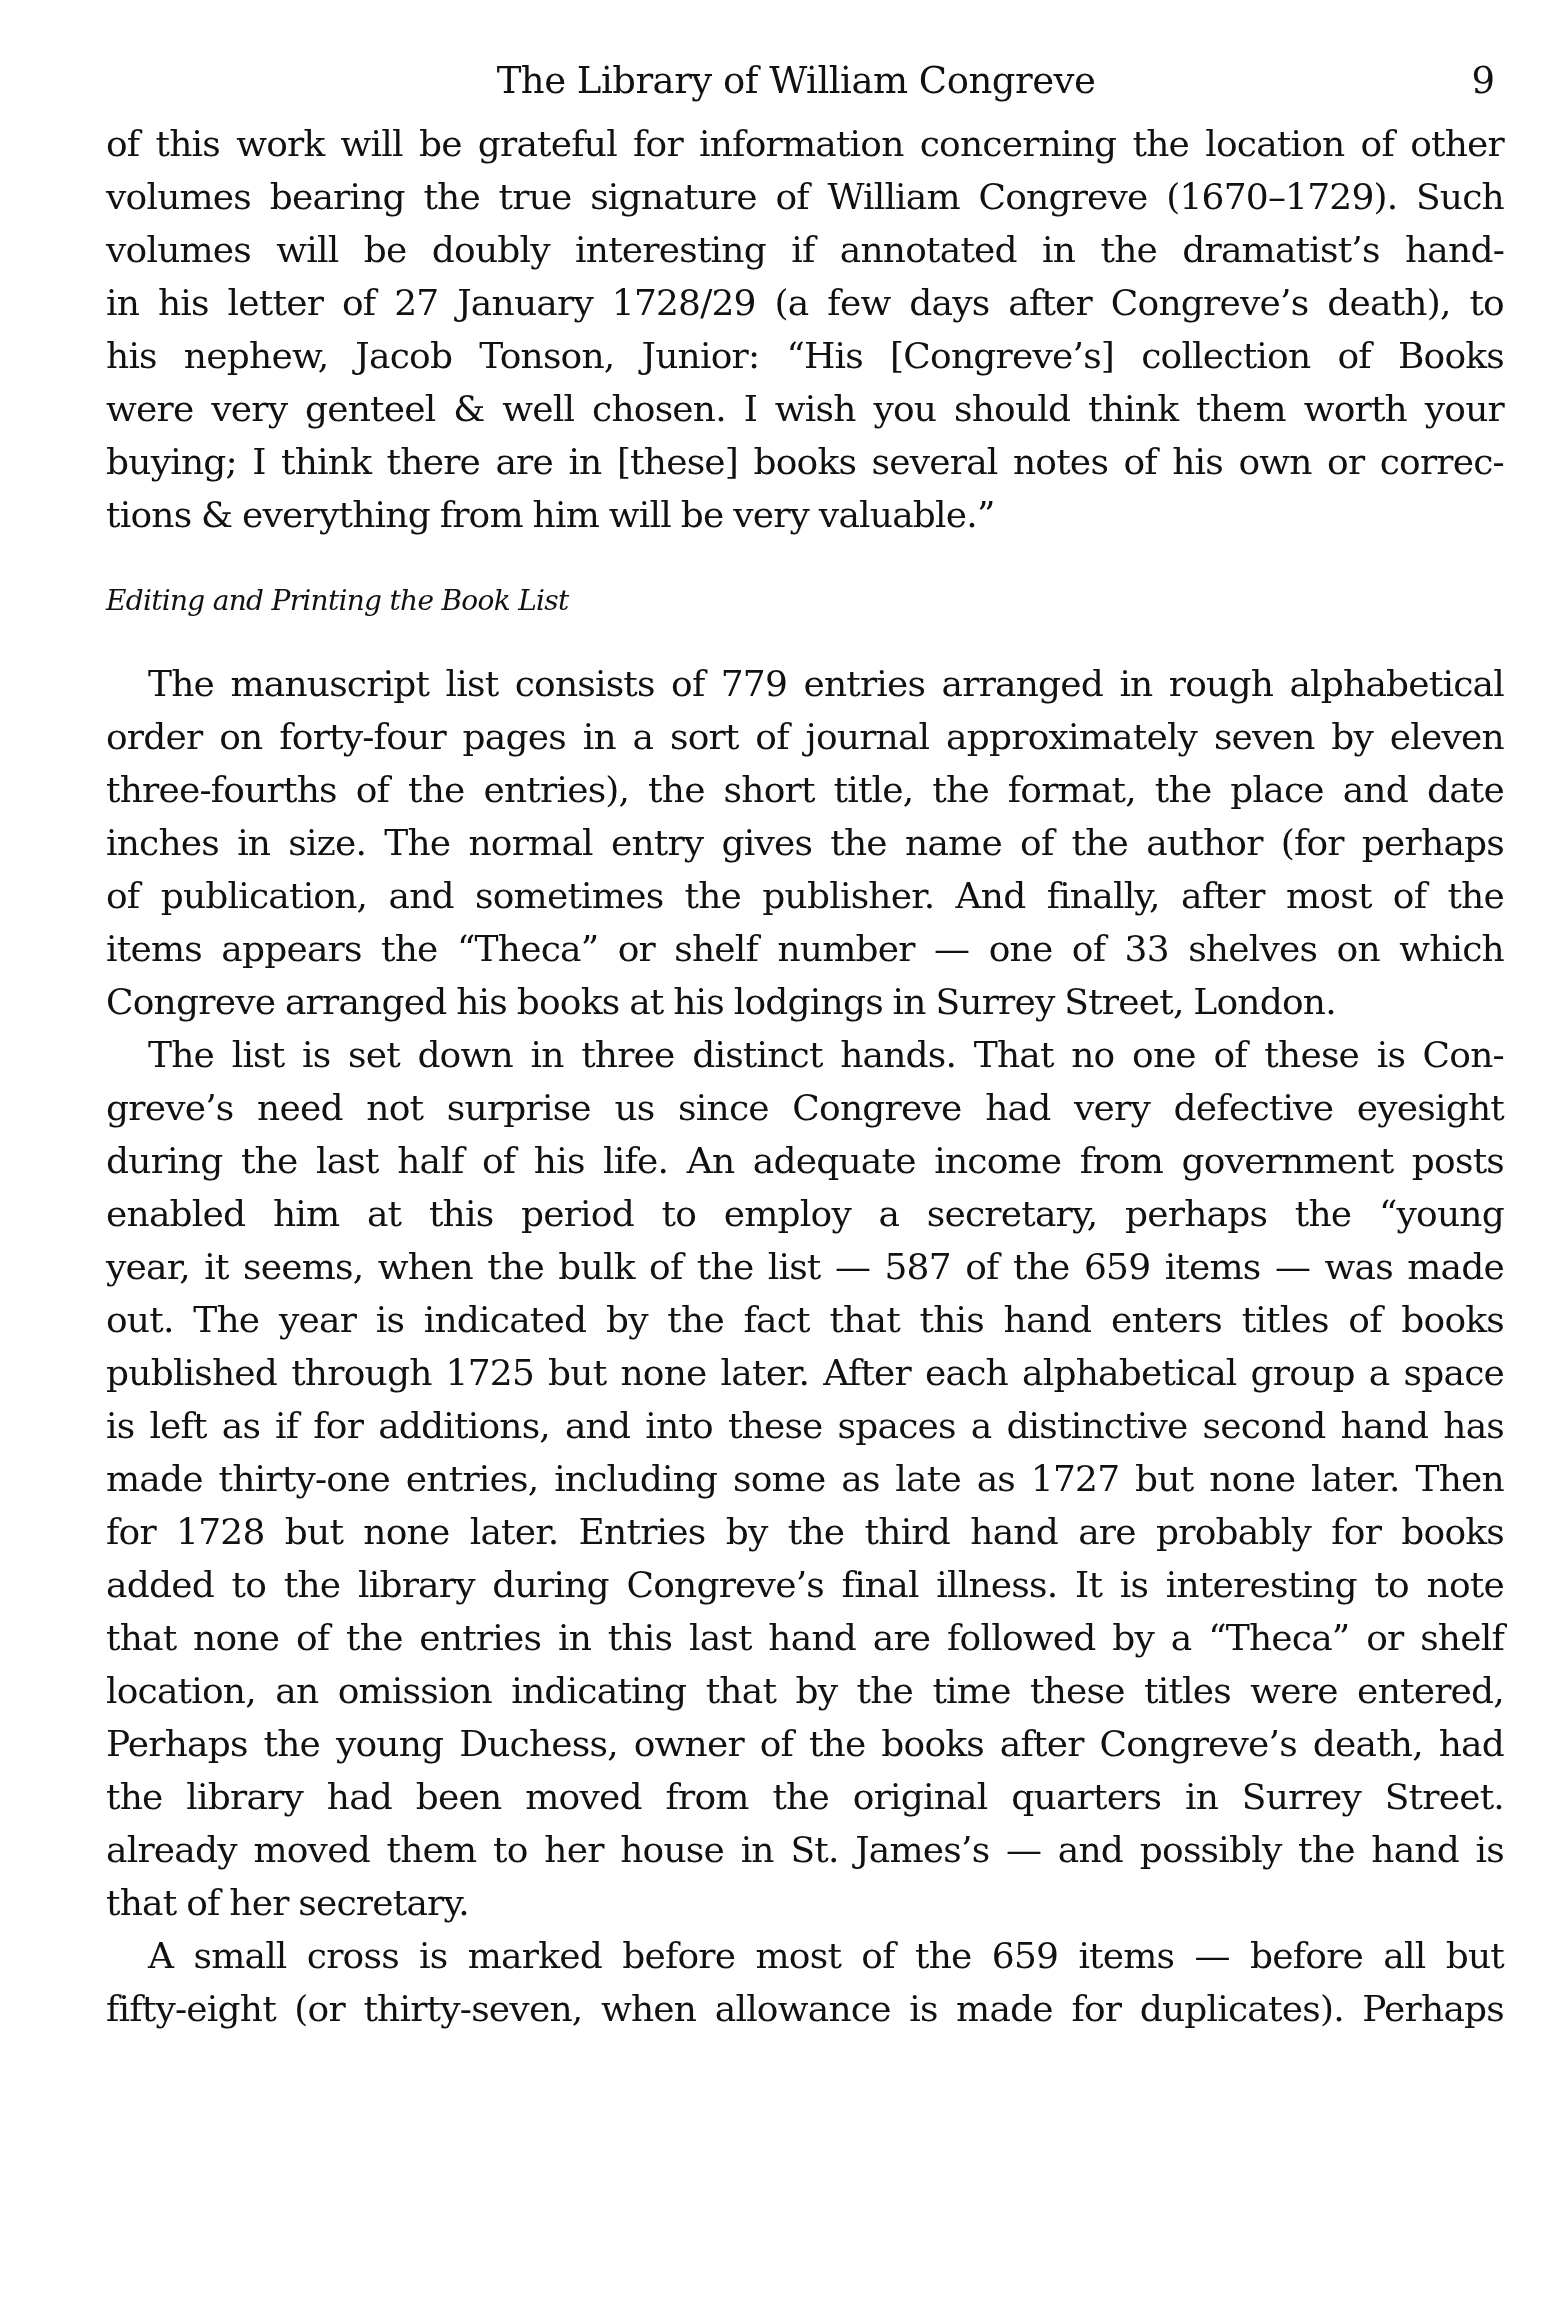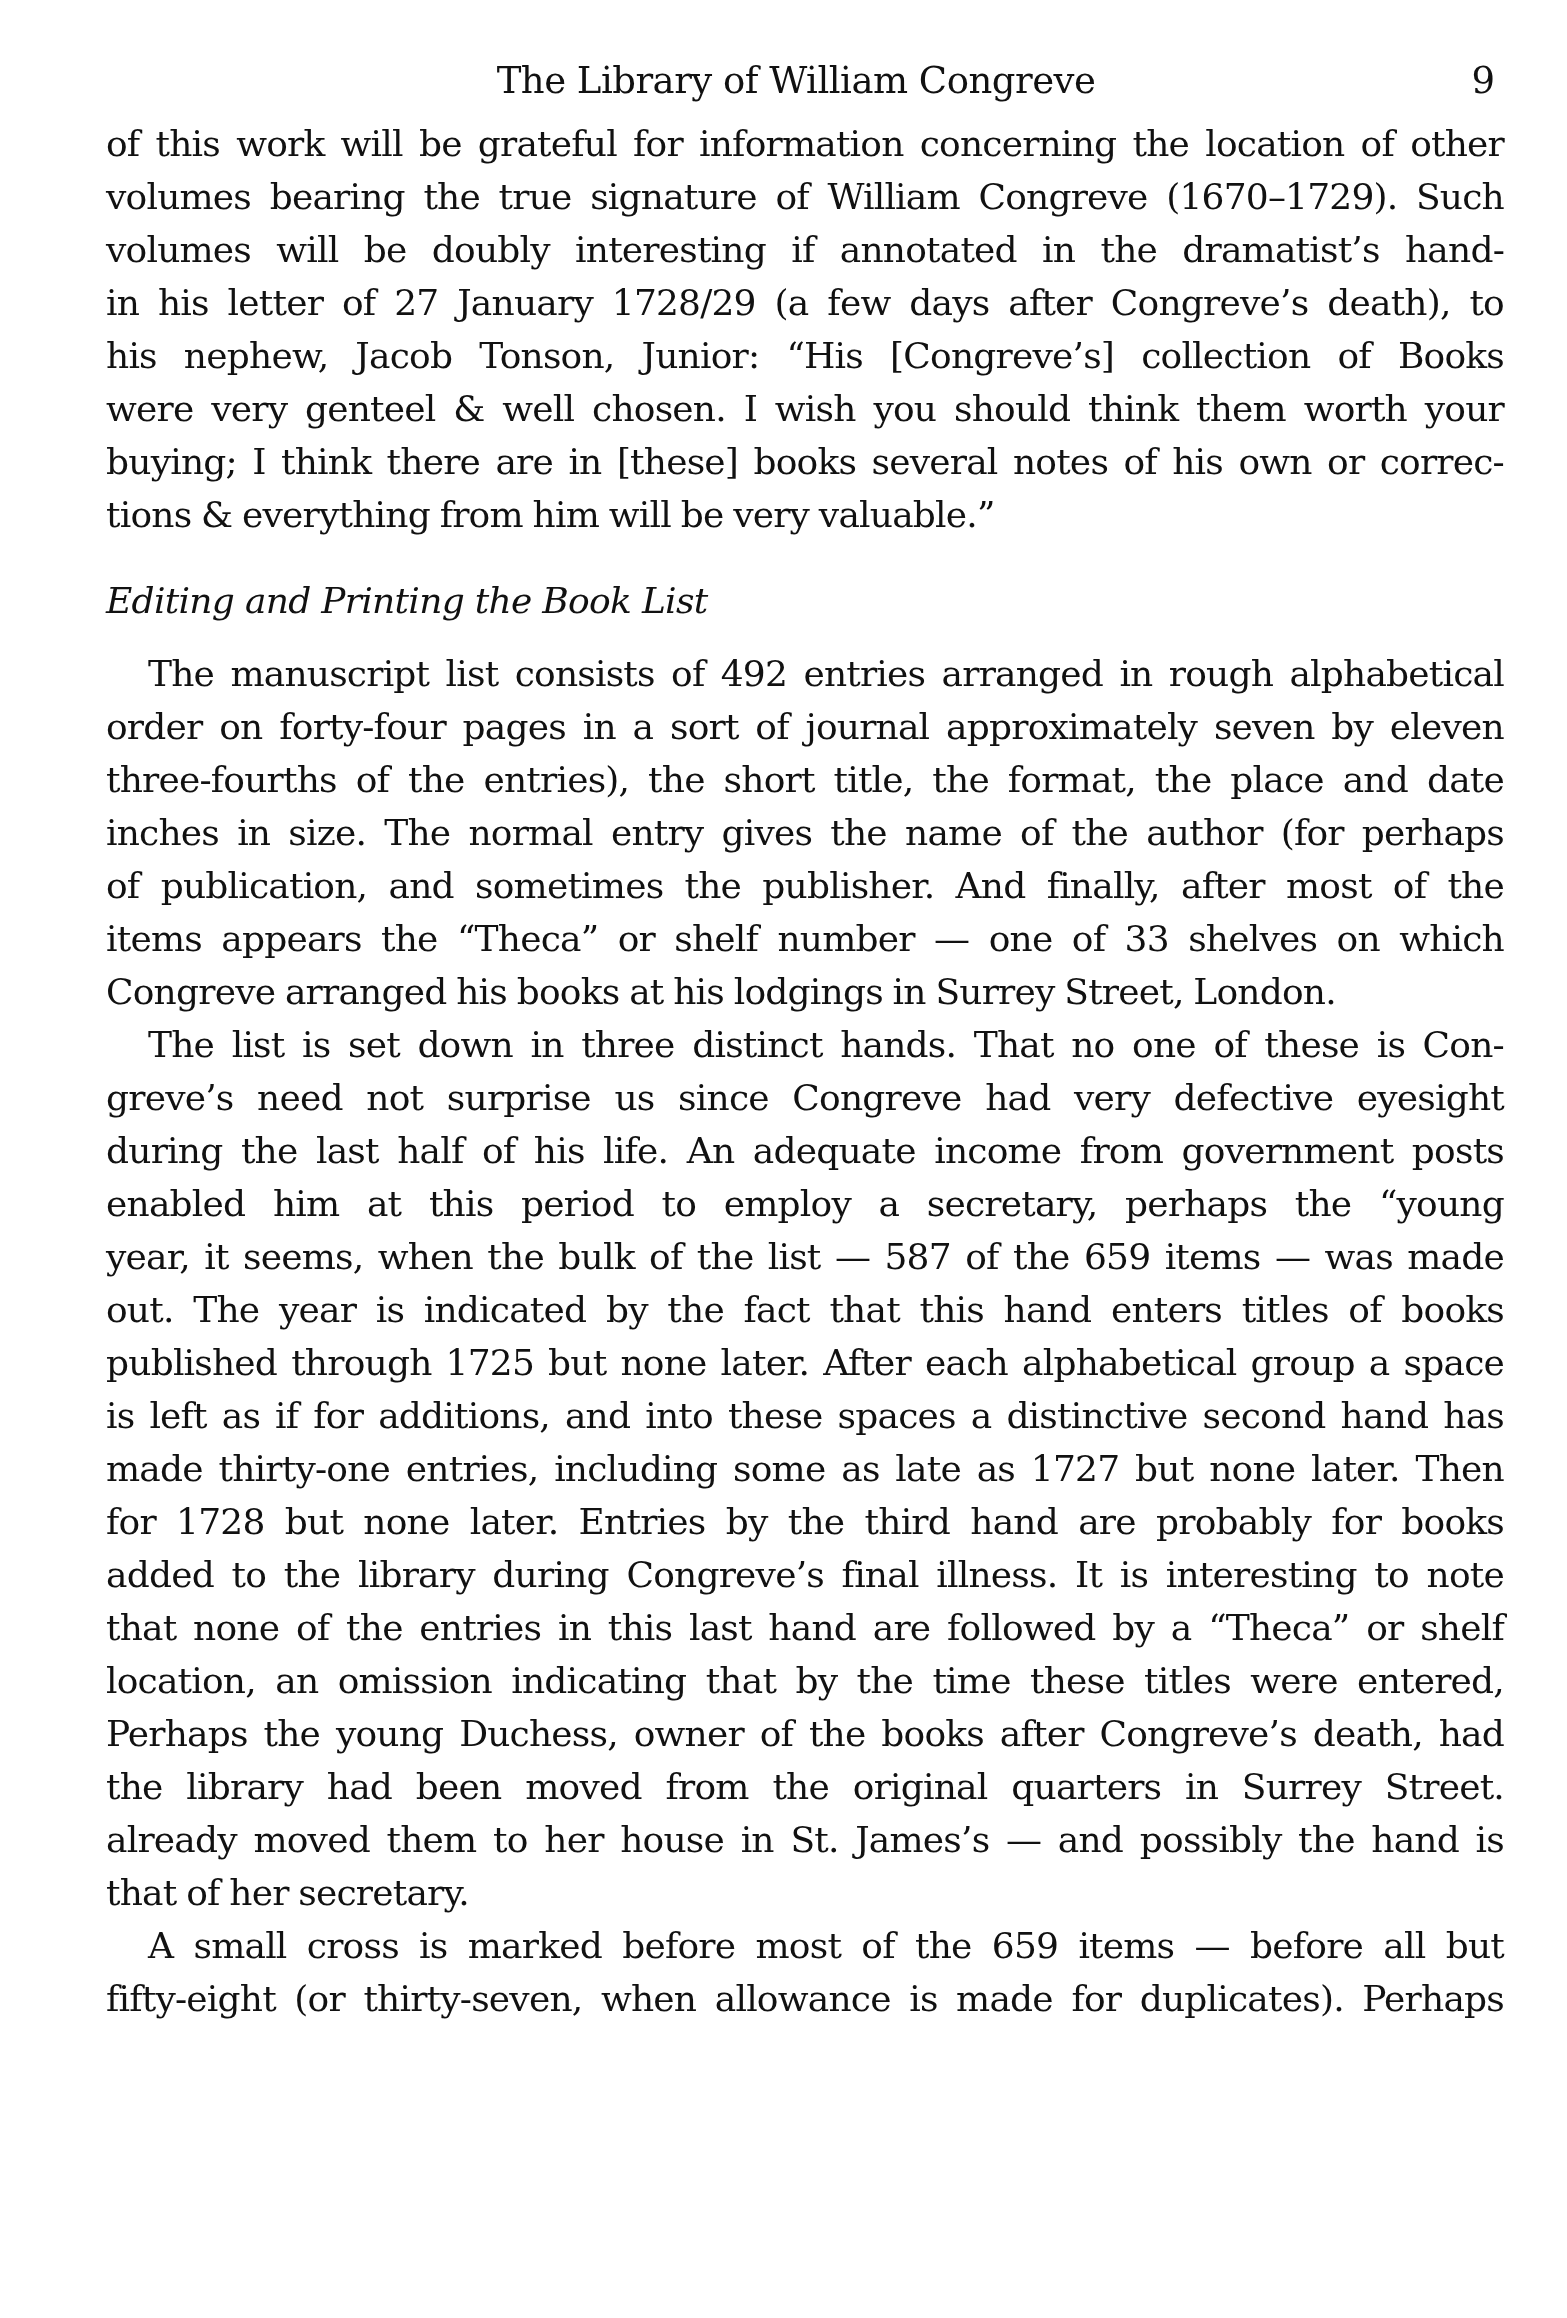--- a/index.html
+++ b/index.html
@@ -22,22 +22,22 @@
     .body-text { position: absolute; left: 106px; top: 117px; width: 1398px; }
     .line {
       display: block; height: 53px; line-height: 53px;
       font-size: 36px; white-space: nowrap;
       text-align: justify; text-align-last: justify;
       letter-spacing: -0.8px; word-spacing: -0.9px;
     }
     .line.last { text-align-last: left; }
     .line.indent { padding-left: 42px; }
     .heading {
-      display: block; height: 53px; line-height: 53px; margin-top: 33px; margin-bottom: 20px;
-      font-size: 36px; font-style: italic; letter-spacing: -0.7px;
+      display: block; height: 53px; line-height: 53px; margin-top: 33px; margin-bottom: 30px;
+      font-size: 28px; font-style: italic; letter-spacing: -0.7px;
     }
   </style>
 </head>
 <body>
 
 <div class="page">
 
   <div class="running-head">
     <div class="running-title">The Library of William Congreve</div>
     <div class="page-number">9</div>
@@ -52,21 +52,21 @@
       <span class="line">in his letter of 27 January 1728/29 (a few days after Congreve’s death), to</span>
       <span class="line">his nephew, Jacob Tonson, Junior: “His [Congreve’s] collection of Books</span>
       <span class="line">were very genteel &amp; well chosen. I wish you should think them worth your</span>
       <span class="line">buying; I think there are in [these] books several notes of his own or correc-</span>
       <span class="line last">tions &amp; everything from him will be very valuable.”</span>
     </div>
 
     <div class="heading">Editing and Printing the Book List</div>
 
     <div>
-      <span class="line indent">The manuscript list consists of 492 entries arranged in rough alphabetical</span>
+      <span class="line indent">The manuscript list consists of 779 entries arranged in rough alphabetical</span>
       <span class="line">order on forty-four pages in a sort of journal approximately seven by eleven</span>
       <span class="line">three-fourths of the entries), the short title, the format, the place and date</span>
       <span class="line">inches in size. The normal entry gives the name of the author (for perhaps</span>
       <span class="line">of publication, and sometimes the publisher. And finally, after most of the</span>
       <span class="line">items appears the “Theca” or shelf number — one of 33 shelves on which</span>
       <span class="line last">Congreve arranged his books at his lodgings in Surrey Street, London.</span>
     </div>
 
     <div>
       <span class="line indent">The list is set down in three distinct hands. That no one of these is Con-</span>

